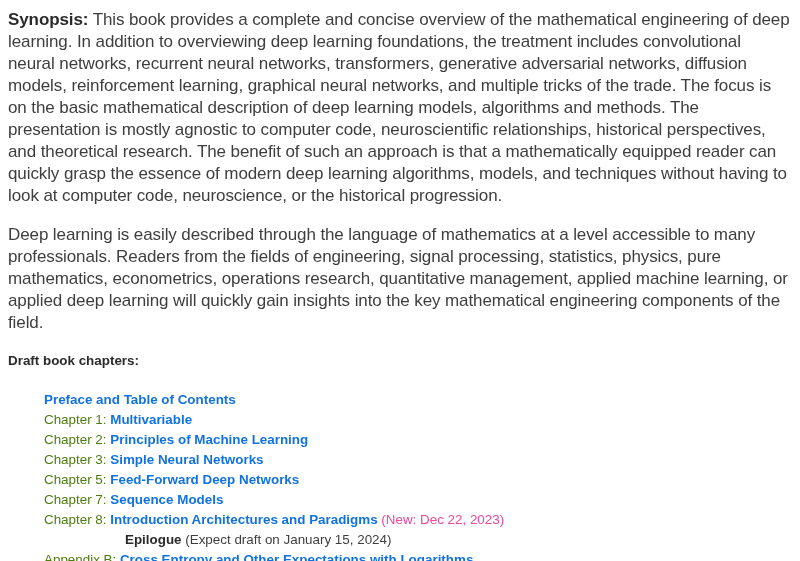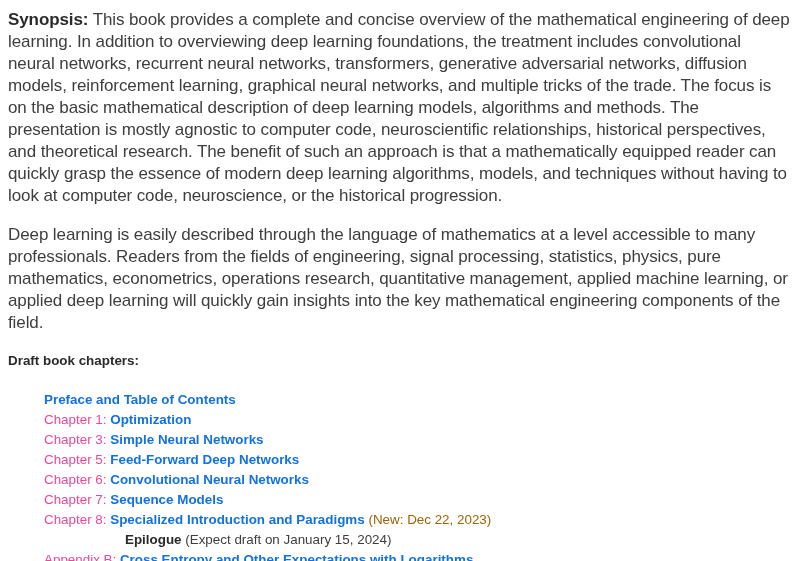--- a/index.html
+++ b/index.html
@@ -34,35 +34,35 @@
   }
   .chapter-list {
     margin-left: 36px;
     font-size: 13.4px;
   }
   .chapter-row {
     line-height: 20px;
     white-space: nowrap;
   }
   .prefix {
-    color: #ec4899;
+    color: #4d7c0f;
     font-weight: normal;
   }
   a.chapter-link {
     color: #1272e2;
     font-weight: bold;
     text-decoration: none;
     cursor: pointer;
   }
   .note {
     color: #3e3e3e;
     font-weight: normal;
   }
   .note-red {
-    color: #a16207;
+    color: #ec4899;
     font-weight: normal;
   }
   .epilogue-row {
     padding-left: 72px;
   }
   .epilogue-title {
     font-weight: bold;
     color: #2a2a2a;
     padding-left: 9px;
   }
@@ -75,33 +75,33 @@
   <p class="para"><span class="bold-label">Synopsis:</span> <span>This book provides a complete and concise overview of the mathematical engineering of deep learning. In addition to overviewing deep learning foundations, the treatment includes convolutional neural networks, recurrent neural networks, transformers, generative adversarial networks, diffusion models, reinforcement learning, graphical neural networks, and multiple tricks of the trade. The focus is on the basic mathematical description of deep learning models, algorithms and methods. The presentation is mostly agnostic to computer code, neuroscientific relationships, historical perspectives, and theoretical research. The benefit of such an approach is that a mathematically equipped reader can quickly grasp the essence of modern deep learning algorithms, models, and techniques without having to look at computer code, neuroscience, or the historical progression.</span></p>
 
   <p class="para">Deep learning is easily described through the language of mathematics at a level accessible to many professionals. Readers from the fields of engineering, signal processing, statistics, physics, pure mathematics, econometrics, operations research, quantitative management, applied machine learning, or applied deep learning will quickly gain insights into the key mathematical engineering components of the field.</p>
 
   <p class="chapters-heading">Draft book chapters:</p>
 
   <div class="chapter-list">
 
     <div class="chapter-row"><a class="chapter-link">Preface and Table of Contents</a></div>
 
-    <div class="chapter-row"><span class="prefix">Chapter 1: </span><a class="chapter-link">Optimization</a></div>
+    <div class="chapter-row"><span class="prefix">Chapter 1: </span><a class="chapter-link">Multivariable</a></div>
 
+    <div class="chapter-row"><span class="prefix">Chapter 2: </span><a class="chapter-link">Principles of Machine Learning</a></div>
 
     <div class="chapter-row"><span class="prefix">Chapter 3: </span><a class="chapter-link">Simple Neural Networks</a></div>
 
 
     <div class="chapter-row"><span class="prefix">Chapter 5: </span><a class="chapter-link">Feed-Forward Deep Networks</a></div>
 
-    <div class="chapter-row"><span class="prefix">Chapter 6: </span><a class="chapter-link">Convolutional Neural Networks</a></div>
 
     <div class="chapter-row"><span class="prefix">Chapter 7: </span><a class="chapter-link">Sequence Models</a></div>
 
-    <div class="chapter-row"><span class="prefix">Chapter 8: </span><a class="chapter-link">Specialized Introduction and Paradigms</a><span class="note-red"> (New: Dec 22, 2023)</span></div>
+    <div class="chapter-row"><span class="prefix">Chapter 8: </span><a class="chapter-link">Introduction Architectures and Paradigms</a><span class="note-red"> (New: Dec 22, 2023)</span></div>
 
     <div class="chapter-row epilogue-row"><span class="epilogue-title">Epilogue</span><span class="note"> (Expect draft on January 15, 2024)</span></div>
 
 
     <div class="chapter-row"><span class="prefix">Appendix B: </span><a class="chapter-link">Cross Entropy and Other Expectations with Logarithms</a></div>
 
   </div>
 </div>
 
 </body></html>

